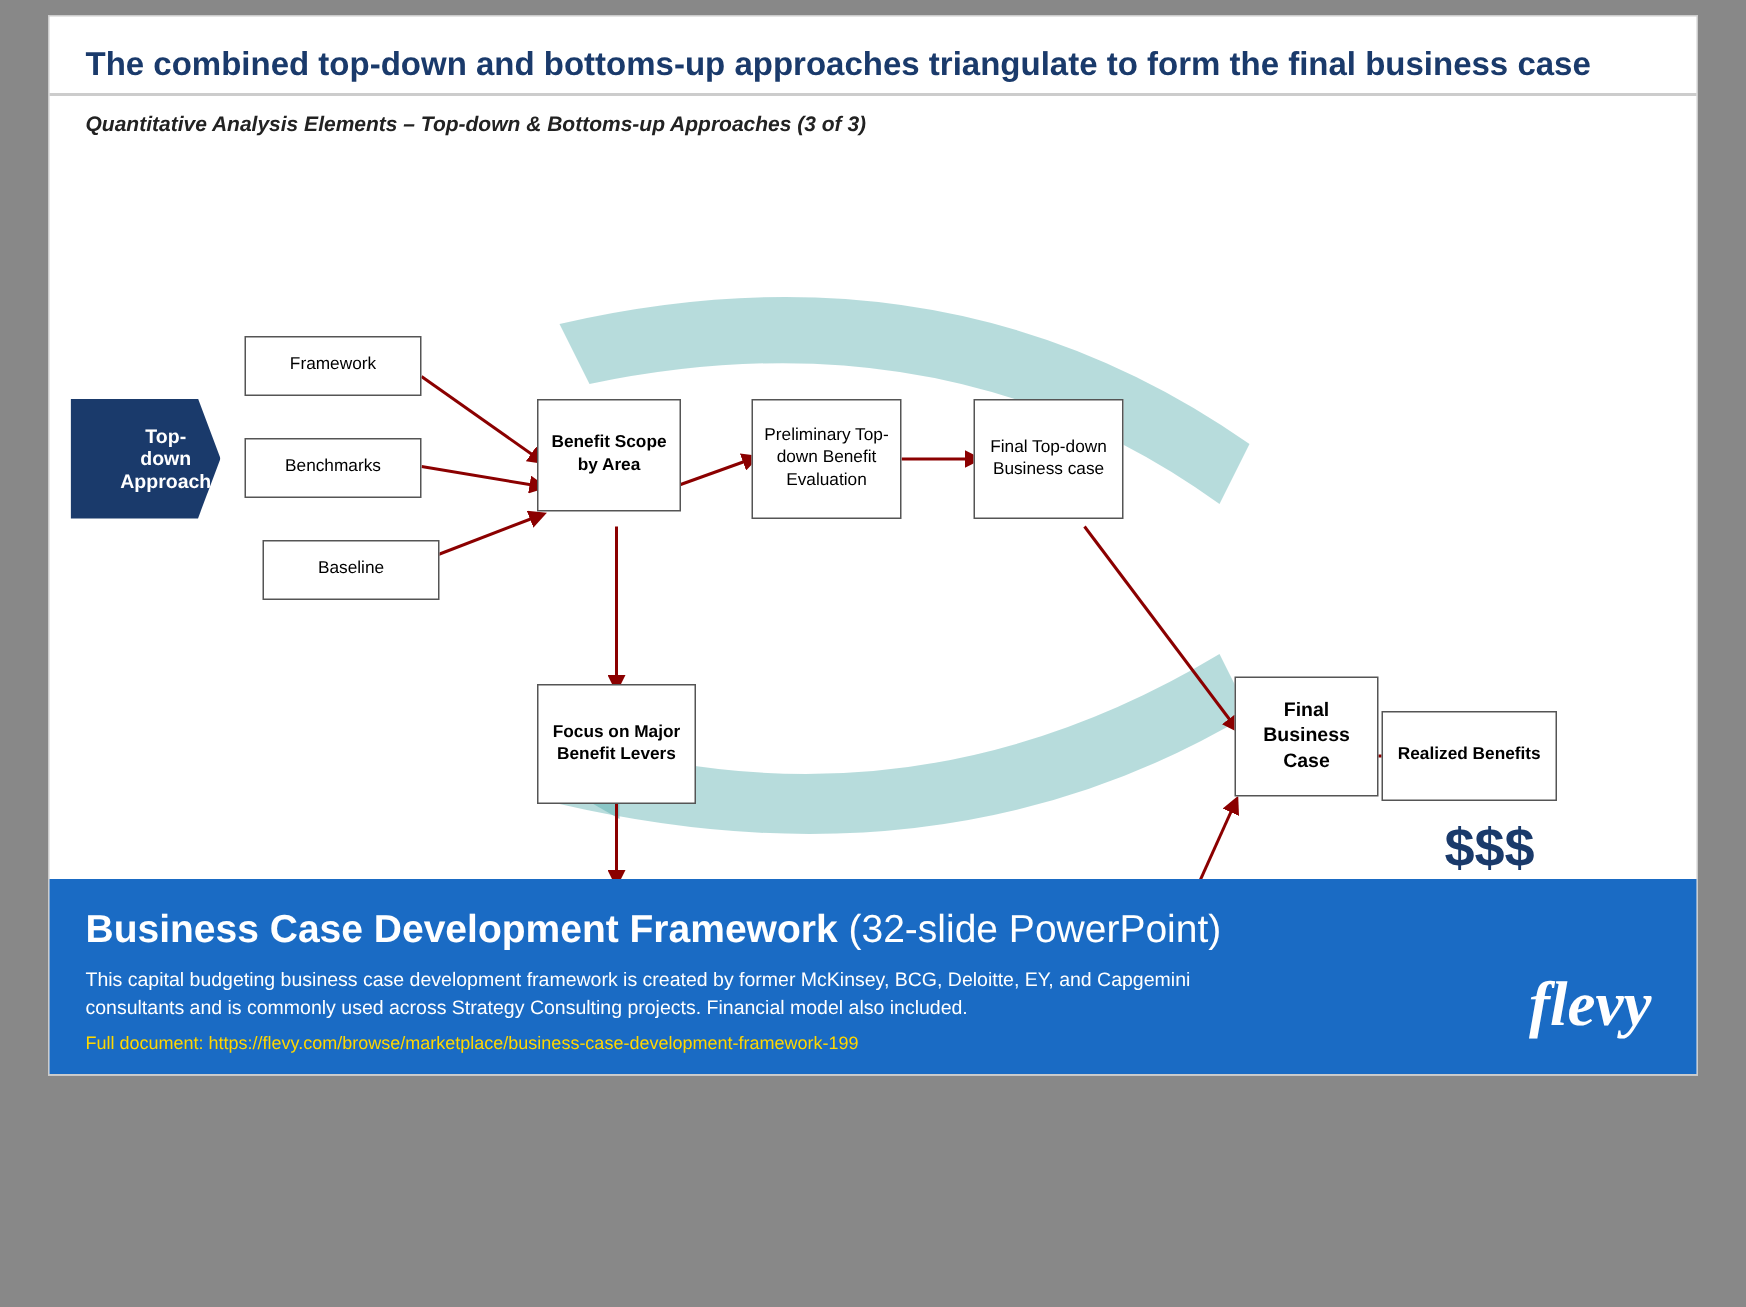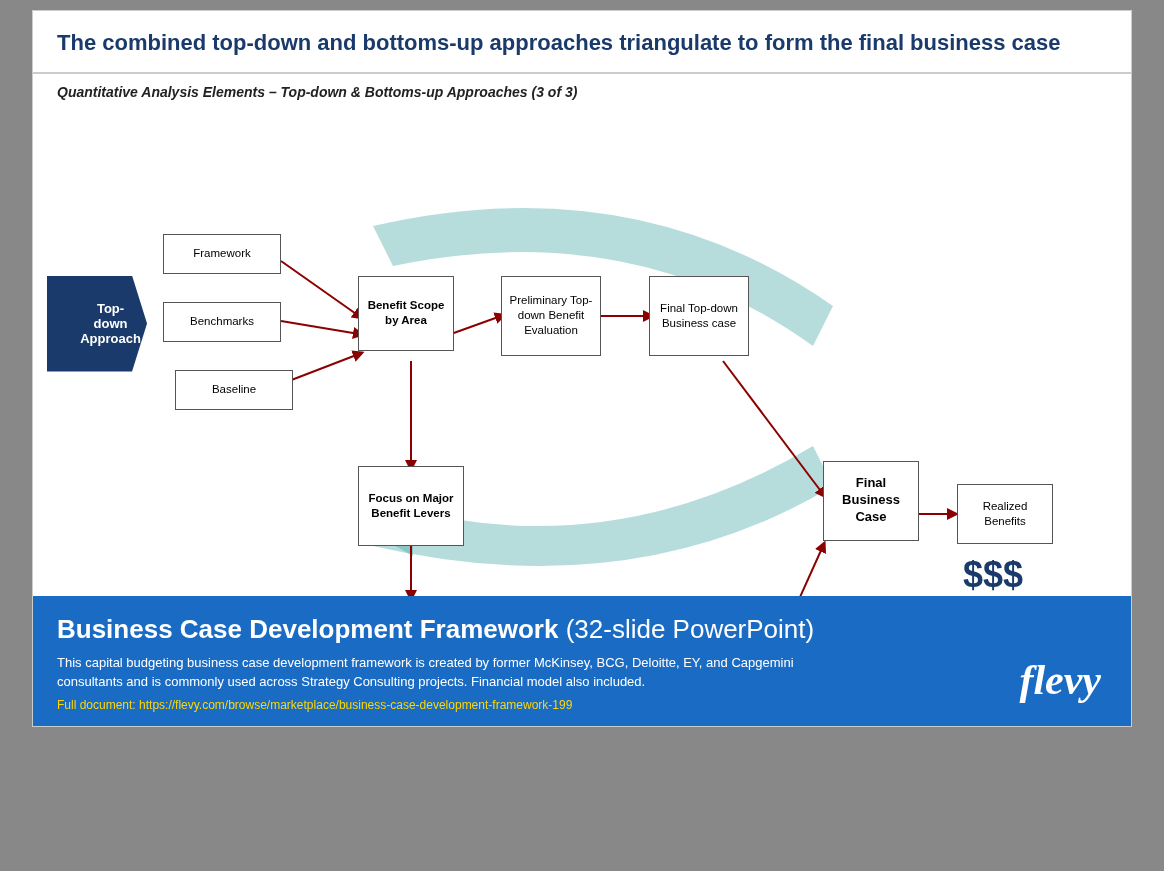--- a/index.html
+++ b/index.html
@@ -7,21 +7,21 @@
 
     .outer-wrapper {
       width: 1100px;
       margin: 10px auto;
       background: #fff;
       border: 1px solid #ccc;
     }
 
     
     .title-section {
-      padding: 18px 24px 14px 24px;
+      padding: 18px 24px 4px 24px;
       border-bottom: 2px solid #ccc;
     }
     .title-text {
       font-size: 22px;
       font-weight: bold;
       color: #1a3a6b;
       line-height: 1.3;
     }
 
     
@@ -180,39 +180,39 @@
 
       <line x1="870" y1="408" x2="920" y2="408" stroke="#8b0000" stroke-width="2" marker-end="url(#arr)"></line>
 
       <defs>
         <marker id="arr" markerWidth="6" markerHeight="6" refX="3" refY="3" orient="auto">
           <path d="M0,0 L6,3 L0,6 Z" fill="#8b0000"></path>
         </marker>
       </defs>
     </svg>
 
-    <div class="approach-label" style="left:14px; top:170px; height:96px;padding-left:35px;">Top-down Approach</div>
+    <div class="approach-label" style="left:14px; top:170px; height:80px;padding-left:35px;">Top-down Approach</div>
 
     <div class="box" style="left:130px; top:128px; width:118px; height:40px;">Framework</div>
 
     <div class="box" style="left:130px; top:196px; width:118px; height:40px;">Benchmarks</div>
 
     <div class="box" style="left:130px; top:264px; width:118px; height:40px;margin-left:12px;">Baseline</div>
 
     <div class="box" style="left:325px; top:170px; width:96px; height:75px; font-weight:bold;">Benefit Scope by Area</div>
 
     <div class="box" style="left:468px; top:170px; width:100px; height:80px;">Preliminary Top-down Benefit Evaluation</div>
 
     <div class="box" style="left:325px; top:360px; width:106px; height:80px; font-weight:bold;">Focus on Major Benefit Levers</div>
 
     <div class="box" style="left:616px; top:170px; width:100px; height:80px;">Final Top-down Business case</div>
 
     <div class="box" style="left:790px; top:355px; width:96px; height:80px; font-weight:bold; font-size:13px;">Final Business Case</div>
 
-    <div class="box" style="left:924px; top:378px; width:96px; height:60px;">Realized Benefits</div>
+    <div class="box" style="left:888px; top:378px; width:117px; height:60px;font-weight:bold;">Realized Benefits</div>
 
     <div class="dollar-sign" style="left:930px; top:448px;">$$$</div>
 
   </div>
 
   <div class="bottom-section" style="position:relative;">
     <div class="bottom-title">
       <span>Business Case Development Framework</span><span class="thin"> (32-slide PowerPoint)</span>
     </div>
     <div class="bottom-desc">This capital budgeting business case development framework is created by former McKinsey, BCG, Deloitte, EY, and Capgemini consultants and is commonly used across Strategy Consulting projects. Financial model also included.</div>

